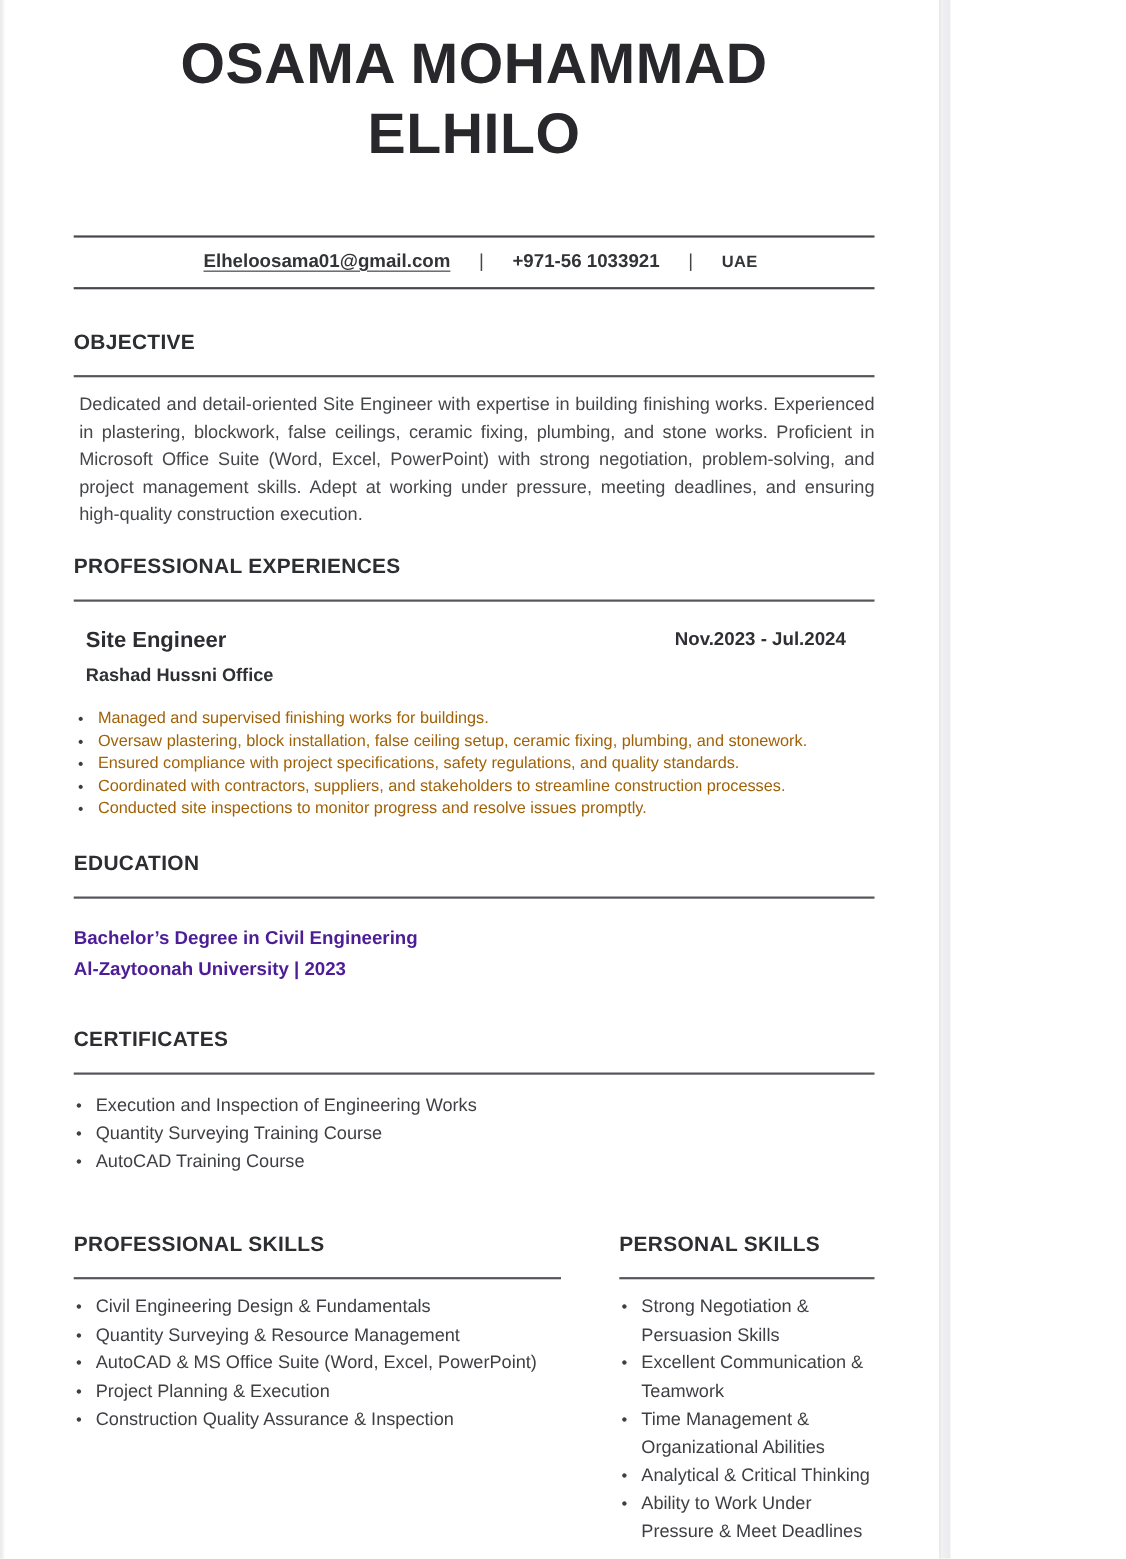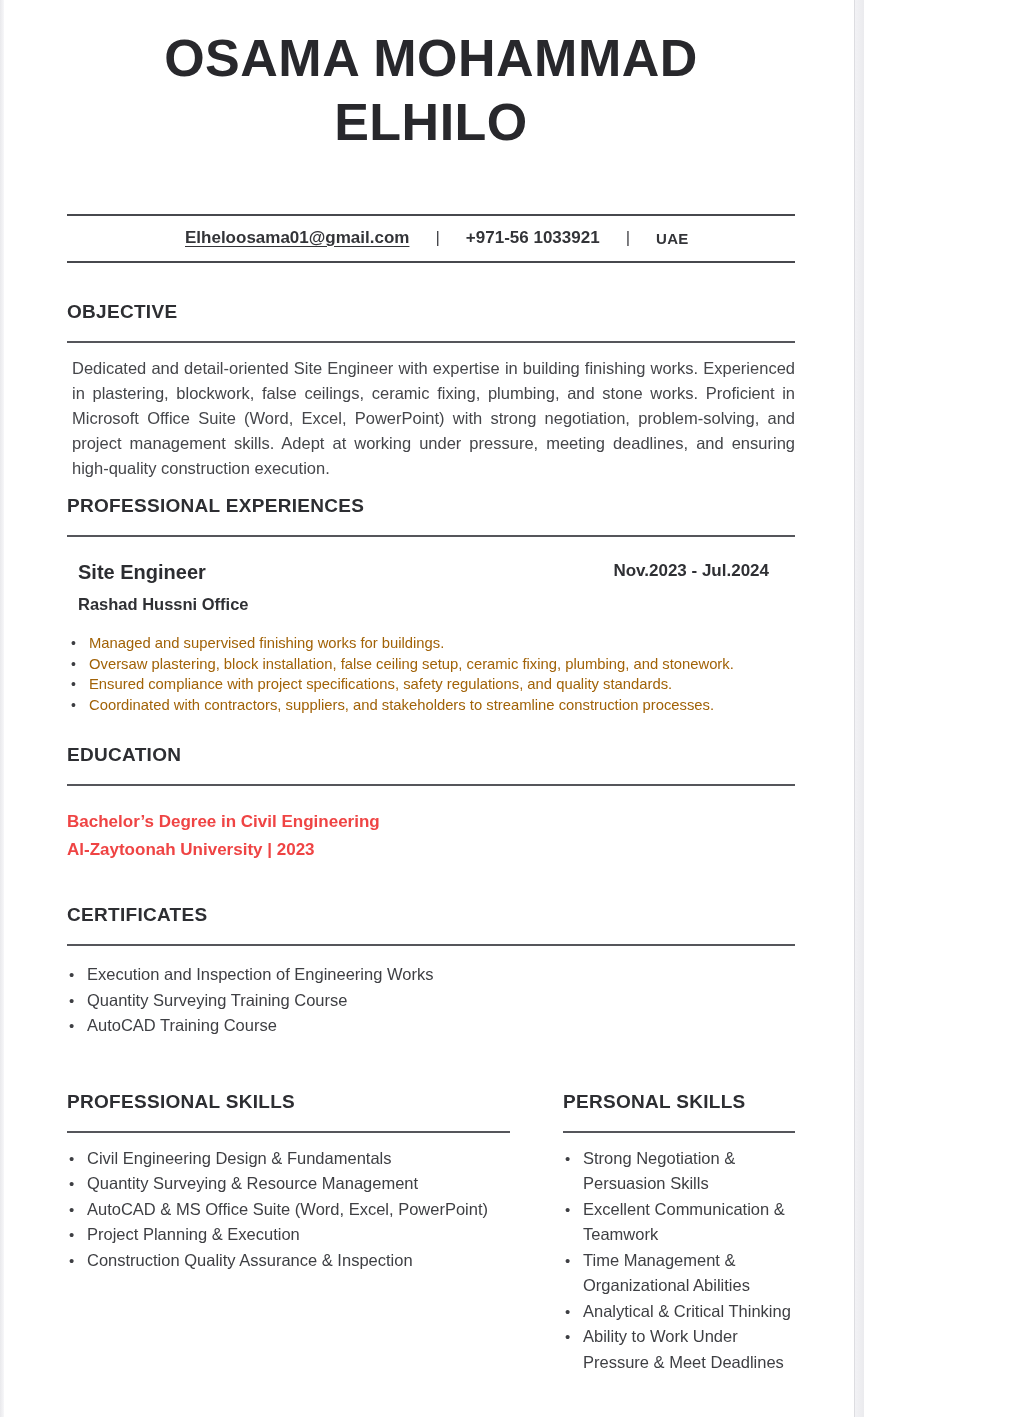--- a/index.html
+++ b/index.html
@@ -73,21 +73,21 @@
   .sec-objective { margin-top: 38px; }
   .objective-text {
     margin: 13px 0 0 0;
     padding-left: 5px;
     font-size: 16.5px;
     line-height: 25px;
     text-align: justify;
     color: #45464a;
   }
 
-  .sec-experience { margin-top: 14px; }
+  .sec-experience { margin-top: 24px; }
   .job-header {
     display: flex;
     justify-content: space-between;
     align-items: flex-start;
     margin-top: 22px;
     padding: 0 26px 0 11px;
   }
   .job-title {
     margin: 0;
     font-size: 20px;
@@ -124,21 +124,21 @@
     position: absolute; left: 4px; top: 0;
     font-size: 14px;
     color: #3c3d41;
   }
 
   .sec-education { margin-top: 29px; }
   .edu-line {
     font-size: 17px;
     line-height: 28px;
     font-weight: 700;
-    color: #ef4444;
+    color: #4c1d95;
   }
   .edu-block { margin-top: 22px; }
 
   .sec-certificates { margin-top: 40px; }
   ul.cert-list { margin-top: 16px; }
   ul.cert-list li, ul.skill-list li {
     position: relative;
     padding-left: 20px;
     font-size: 16.5px;
     line-height: 25.5px;
@@ -197,20 +197,21 @@
         <h3 class="job-title">Site Engineer</h3>
         <div class="job-company">Rashad Hussni Office</div>
       </div>
       <div class="job-dates">Nov.2023 - Jul.2024</div>
     </div>
     <ul class="bullets job-bullets">
       <li>Managed and supervised finishing works for buildings.</li>
       <li>Oversaw plastering, block installation, false ceiling setup, ceramic fixing, plumbing, and stonework.</li>
       <li>Ensured compliance with project specifications, safety regulations, and quality standards.</li>
       <li>Coordinated with contractors, suppliers, and stakeholders to streamline construction processes.</li>
+      <li>Conducted site inspections to monitor progress and resolve issues promptly.</li>
     </ul>
   </section>
 
   <section class="sec-education">
     <h2 class="sec-h">EDUCATION</h2>
     <div class="edu-block">
       <div class="edu-line">Bachelor’s Degree in Civil Engineering</div>
       <div class="edu-line">Al-Zaytoonah University | 2023</div>
     </div>
   </section>

